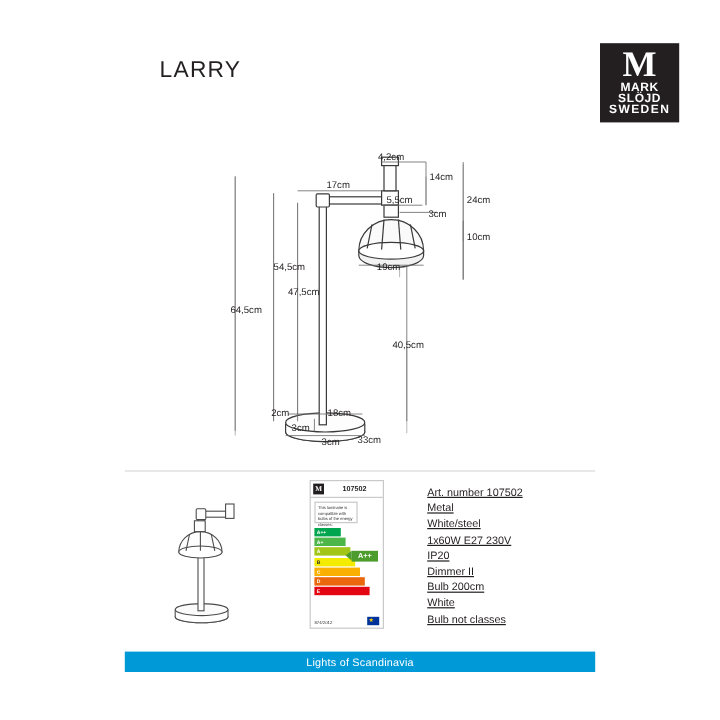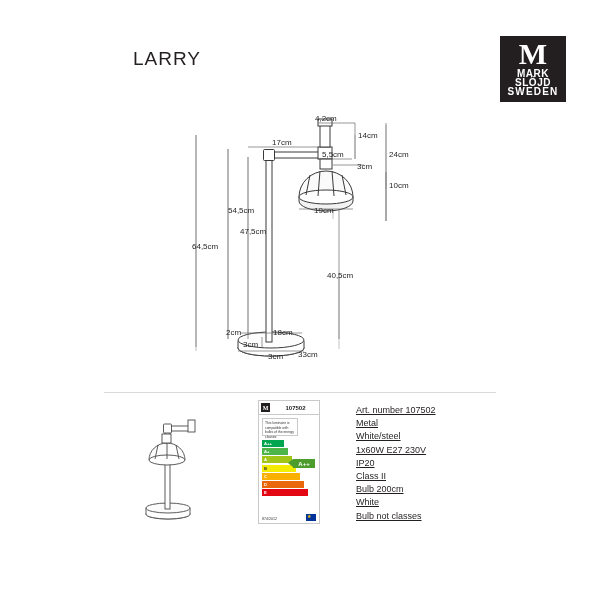--- a/index.html
+++ b/index.html
@@ -21,21 +21,21 @@
   .brand-logo{
     position:absolute;right:34px;top:36px;
     width:66px;height:66px;background:#231f20;color:#ffffff;
     display:flex;flex-direction:column;align-items:center;justify-content:flex-start;
   }
   .brand-m{font-size:30px;line-height:30px;font-weight:700;margin-top:3px;font-family:"Liberation Serif", serif;}
   .brand-line{font-size:10px;line-height:9px;font-weight:700;letter-spacing:.5px;}
   .brand-line.s{letter-spacing:1.2px;}
 
   
-  .drawing{position:absolute;left:0;top:89px;width:476px;height:290px;}
+  .drawing{position:absolute;left:0;top:101px;width:476px;height:290px;}
   .drawing svg{display:block;}
 
   
   .divider{
     position:absolute;left:104px;top:392px;width:392px;height:1px;background:#d9d9d9;
   }
 
   
   .thumb{position:absolute;left:118px;top:398px;width:100px;height:125px;}
 
@@ -261,20 +261,23 @@
       </div>
     </div>
   </div>
 
   <div class="specs">
     <div>Art. number 107502</div>
     <div>Metal</div>
     <div>White/steel</div>
     <div>1x60W E27 230V</div>
     <div>IP20</div>
-    <div>Class II</div>
+    <div>Dimmer II</div>
     <div>Bulb 200cm</div>
     <div>White</div>
     <div>Bulb not classes</div>
   </div>
 
+  <div class="footer">
+    <span>Lights of Scandinavia</span>
+  </div>
 
 </div>
 
 </body></html>

